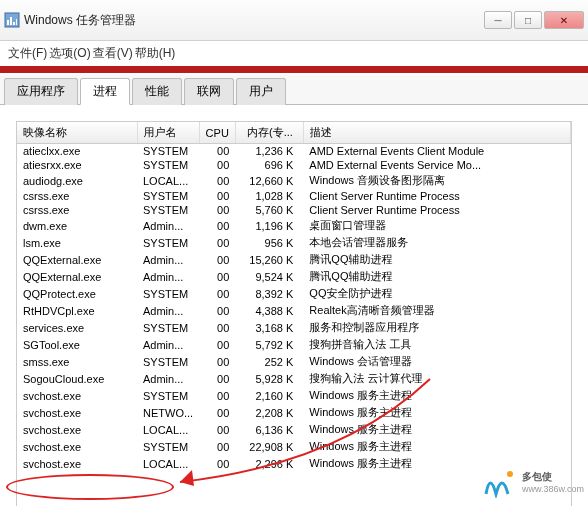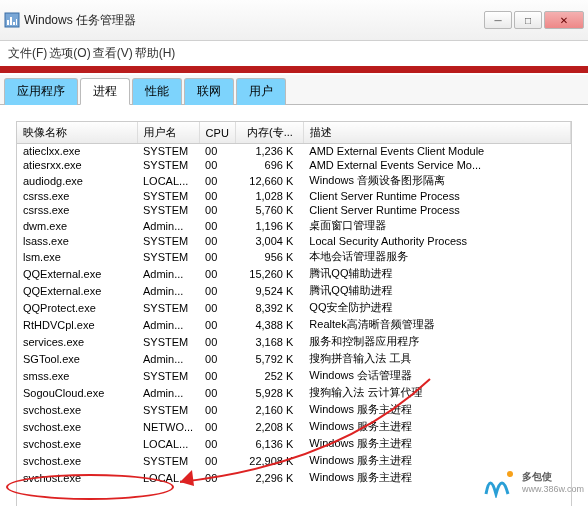--- a/index.html
+++ b/index.html
@@ -6,30 +6,30 @@
   body { font-family: "Microsoft YaHei", Tahoma, sans-serif; font-size: 11px; background: #fff; width: 588px; height: 506px; overflow: hidden; position: relative; }
   .titlebar { display: flex; align-items: center; height: 41px; background: linear-gradient(#fdfdfd,#f0f0f0); border-bottom: 1px solid #d0d0d0; padding: 0 4px; }
   .titlebar .ticon { width: 16px; height: 16px; margin-right: 4px; }
   .titlebar .ttxt { flex: 1; font-size: 12px; color: #222; }
   .tbuttons { display: flex; gap: 2px; }
   .tbtn { width: 28px; height: 18px; border: 1px solid #b8b8b8; border-radius: 2px; background: linear-gradient(#fff,#eaeaea); font-size: 10px; display: flex; align-items: center; justify-content: center; color: #444; cursor: pointer; }
   .tbtn.close { width: 40px; background: linear-gradient(#f4b0b0,#e88); color: #600; }
   .menubar { display: flex; gap: 2px; padding: 4px 8px; font-size: 12px; border-bottom: 7px solid #b91c1c; color: #333; }
   .menubar span { cursor: default; }
   .tabs { display: flex; padding: 2px 4px 0 4px; border-bottom: 1px solid #bbb; background: #f7f7f7; margin-top: 2px; }
-  .tab { padding: 4px 12px; border: 1px solid #bbb; border-bottom: none; border-radius: 3px 3px 0 0; margin-right: 2px; background: #7dd3fc; font-size: 12px; cursor: pointer; position: relative; top: 1px; }
+  .tab { padding: 4px 12px; border: 1px solid #bbb; border-bottom: none; border-radius: 3px 3px 0 0; margin-right: 2px; background: #e5e5e5; font-size: 12px; cursor: pointer; position: relative; top: 1px; }
   .tab.active { background: #fff; border-bottom: 1px solid #fff; }
   .tablewrap { height: 395px; overflow: hidden; border: 1px solid #ccc; margin: 16px; position: relative; }
   table { width: 100%; border-collapse: collapse; font-size: 11px; }
   thead th { text-align: left; background: linear-gradient(#fefefe,#ececec); border-right: 1px solid #ddd; border-bottom: 1px solid #ccc; padding: 3px 6px; font-weight: normal; font-size: 11px; position: sticky; top: 0; }
   tbody td { padding: 1px 6px; border-bottom: 0; white-space: nowrap; overflow: hidden; text-overflow: ellipsis; font-family: Tahoma, sans-serif; font-size: 11px; }
   tbody tr { height: 14px; }
   .col-img { width: 120px; }
   .col-user { width: 52px; }
-  .col-cpu { width: 32px; text-align: left; }
+  .col-cpu { width: 32px; text-align: right; }
   .col-mem { width: 68px; text-align: right; padding-right: 10px !important; }
   .col-desc { }
   .bottombar { display: flex; align-items: center; padding: 4px 8px; font-size: 12px; }
   .bottombar input[type=checkbox] { margin-right: 4px; }
   .annot-ellipse { position: absolute; left: 6px; bottom: 6px; width: 168px; height: 26px; border: 2px solid #d22; border-radius: 50%; pointer-events: none; }
   .annot-arrow { position: absolute; pointer-events: none; }
   .watermark { position: absolute; right: 4px; bottom: 8px; display: flex; align-items: center; gap: 4px; }
   .watermark .wlogo { width: 38px; height: 32px; }
   .watermark .wtxt { font-size: 10px; color: #5a5a5a; font-weight: bold; }
   .watermark .wurl { font-size: 9px; color: #999; }
@@ -116,27 +116,20 @@
           <td class="col-desc">Client Server Runtime Process</td>
         </tr>
         <tr>
           <td class="col-img">dwm.exe</td>
           <td class="col-user">Admin...</td>
           <td class="col-cpu">00</td>
           <td class="col-mem">1,196 K</td>
           <td class="col-desc">桌面窗口管理器</td>
         </tr>
         <tr>
-          <td class="col-img">lsass.exe</td>
-          <td class="col-user">SYSTEM</td>
-          <td class="col-cpu">00</td>
-          <td class="col-mem">3,004 K</td>
-          <td class="col-desc">Local Security Authority Process</td>
-        </tr>
-        <tr>
           <td class="col-img">lsm.exe</td>
           <td class="col-user">SYSTEM</td>
           <td class="col-cpu">00</td>
           <td class="col-mem">956 K</td>
           <td class="col-desc">本地会话管理器服务</td>
         </tr>
         <tr>
           <td class="col-img">QQExternal.exe</td>
           <td class="col-user">Admin...</td>
           <td class="col-cpu">00</td>

